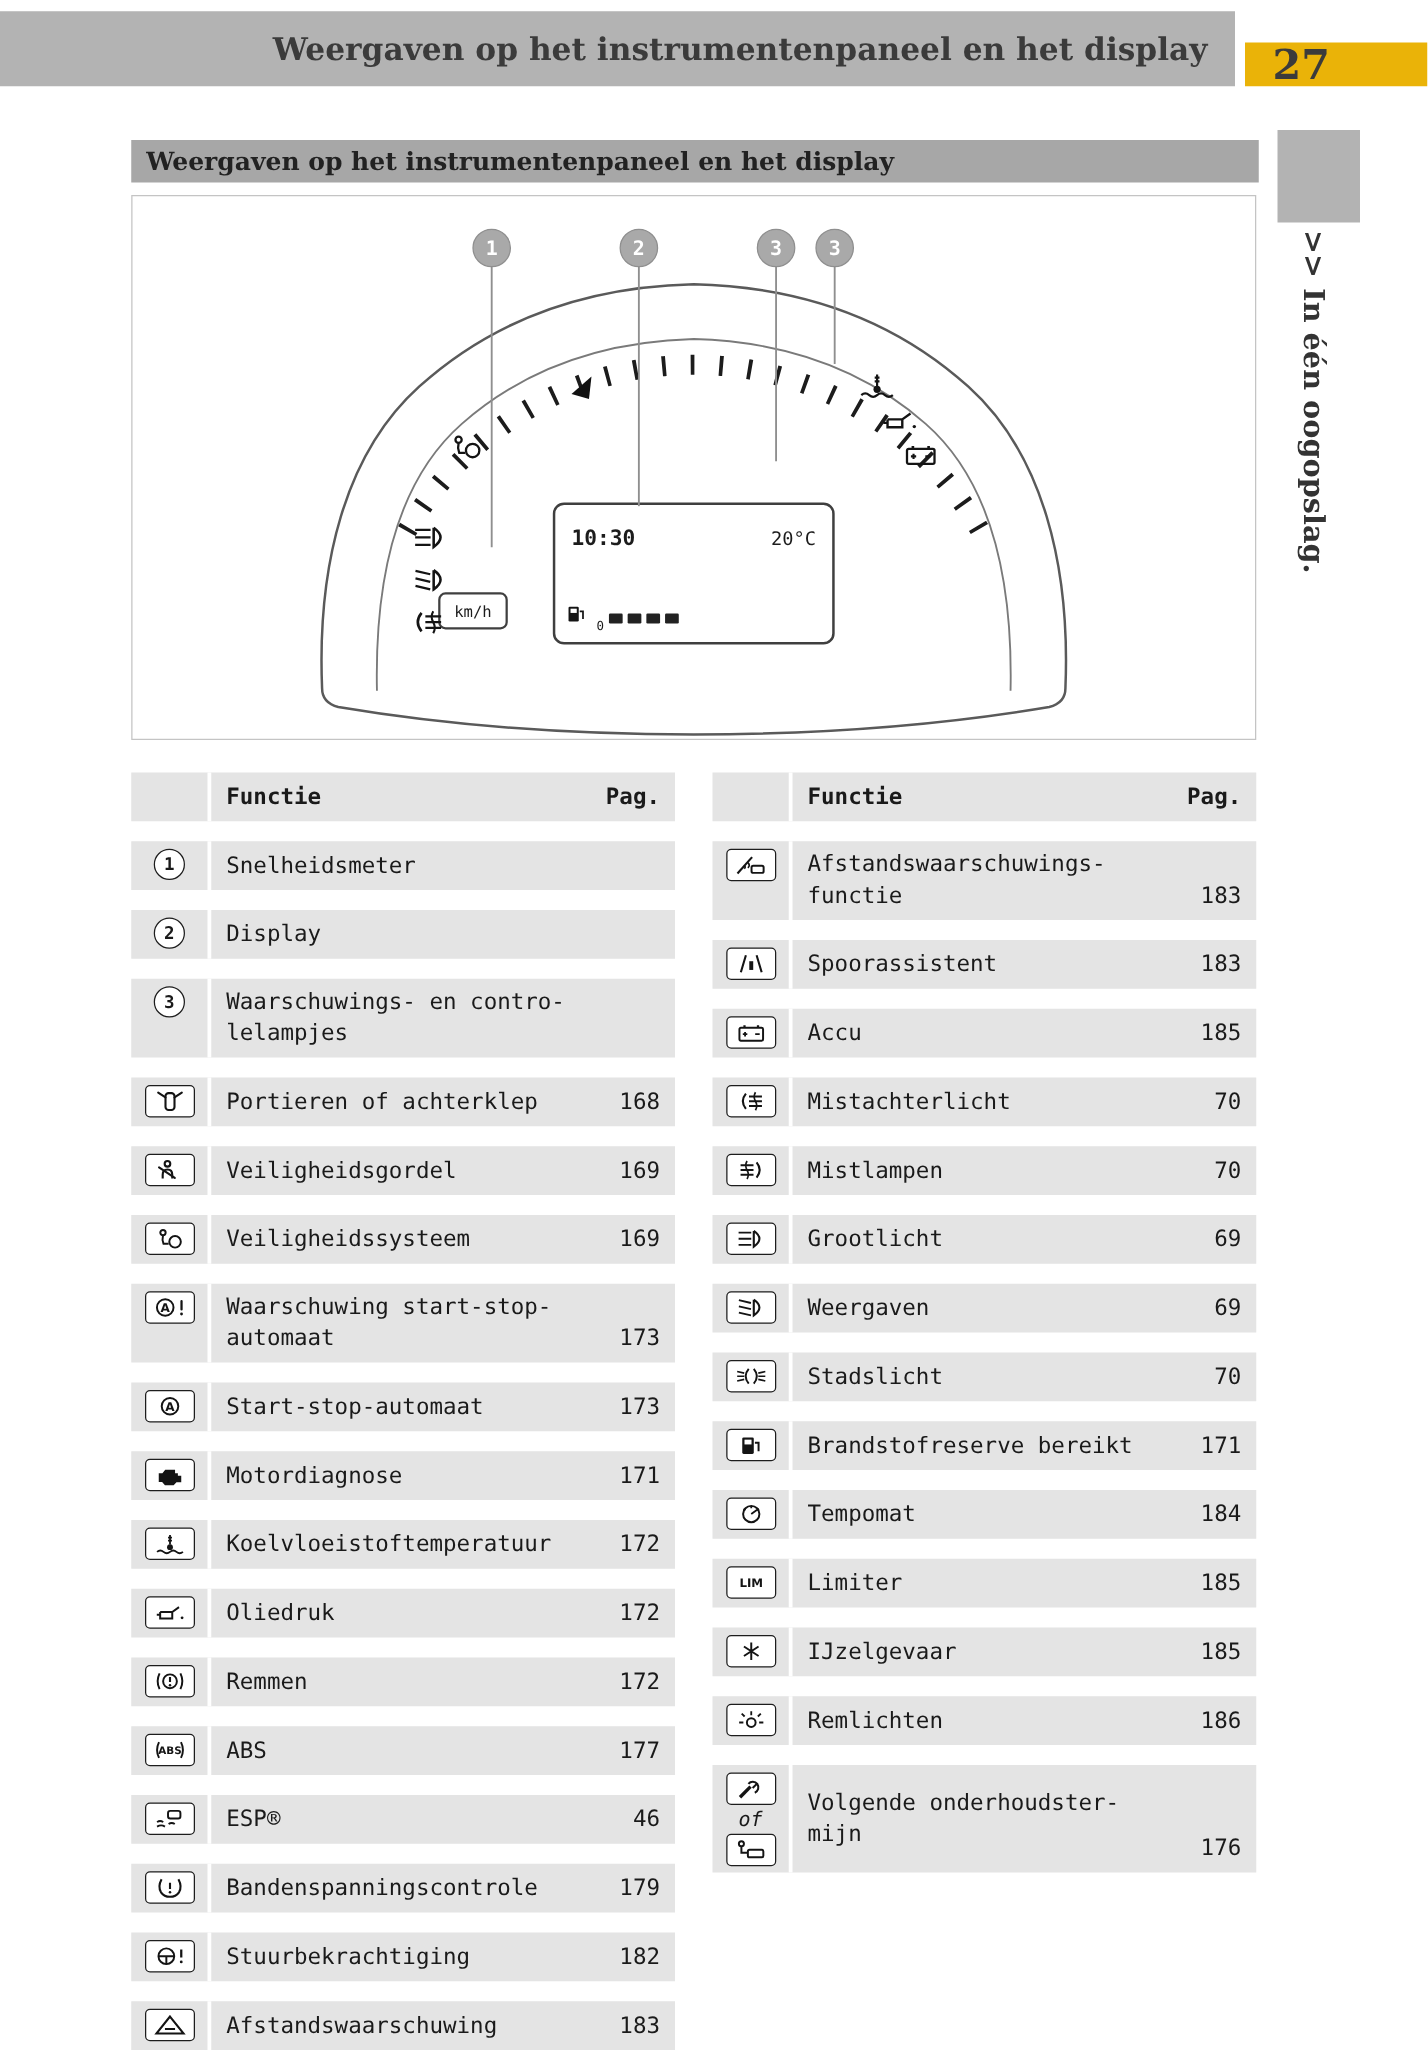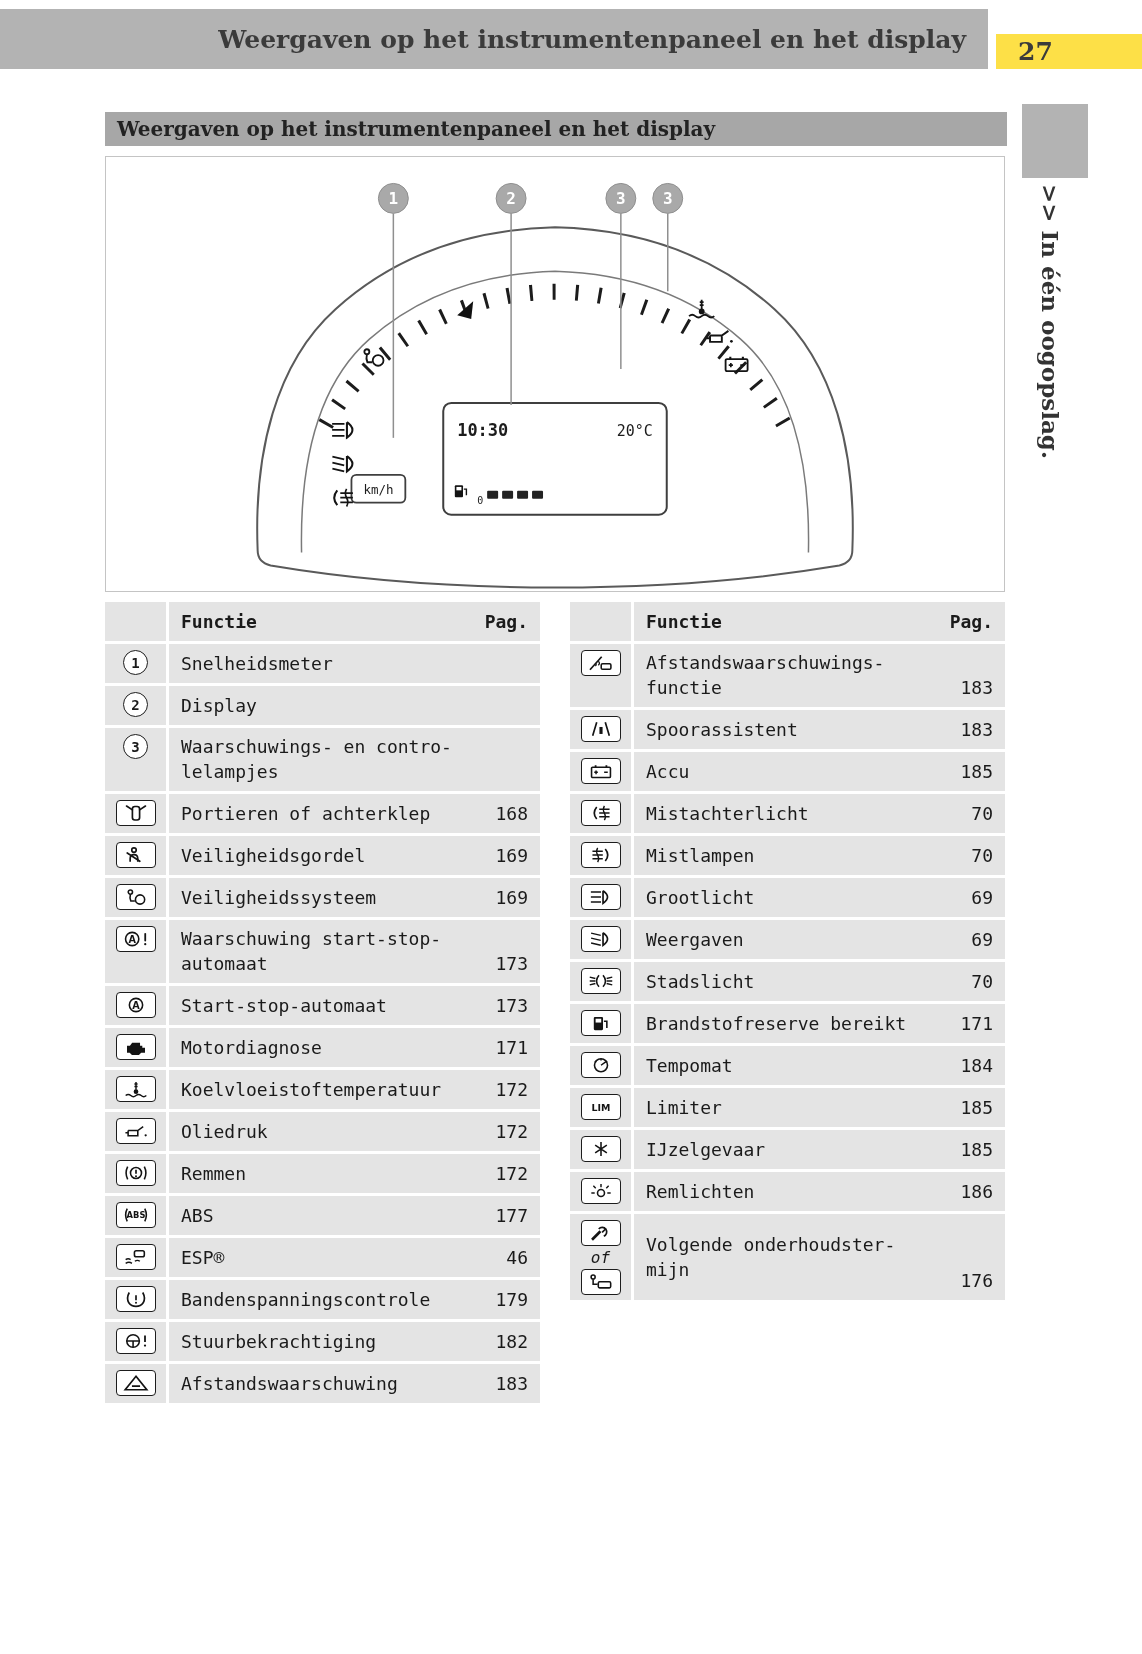--- a/index.html
+++ b/index.html
@@ -5,39 +5,39 @@
   html,body { margin:0; padding:0; background:#fff; }
   body {
     position:relative; width:1142px; height:1654px; overflow:hidden;
     font-family:"DejaVu Sans Mono", monospace; color:#1a1a1a;
   }
   
   .header-bar { position:absolute; top:9px; left:0; right:0; height:60px; display:flex; }
   .header-title-area { flex:1; background:#b3b3b3; display:flex; align-items:center; justify-content:flex-end; padding-right:22px; }
   .header-title { font-family:"DejaVu Serif", serif; font-weight:bold; font-size:25px; color:#3b3b3b; }
   .header-gap { width:8px; background:#fff; }
-  .header-page { width:124px; background:#fde047; display:flex; align-items:center; padding-left:22px;
-                 font-family:"DejaVu Serif", serif; font-weight:bold; font-size:25px; color:#3b3b3b;margin-top:25px; }
+  .header-page { width:124px; background:#eab308; display:flex; align-items:center; padding-left:22px;
+                 font-family:"DejaVu Serif", serif; font-weight:bold; font-size:33px; color:#3b3b3b;margin-top:25px; }
   
   .section-bar { position:absolute; left:105px; top:112px; width:902px; height:34px; background:#a7a7a7; display:flex; align-items:center; }
   .section-title { font-family:"DejaVu Serif", serif; font-weight:bold; font-size:20px; color:#222; padding-left:12px; }
   
   .side-tab { position:absolute; left:1022px; top:104px; width:66px; height:74px; background:#b3b3b3; }
   .side-label { position:absolute; left:1064px; top:184px; transform:rotate(90deg); transform-origin:0 0;
                 white-space:nowrap; font-family:"DejaVu Serif", serif; font-weight:bold; font-size:23px; color:#333; }
   
   .diagram-box { position:absolute; left:105px; top:156px; width:900px; height:436px; border:1px solid #c4c4c4; background:#fff; box-sizing:border-box; }
   .cluster { width:898px; height:434px; display:block; }
   .cluster text { font-family:"DejaVu Sans Mono", monospace; fill:#1c1c1c; }
   .cluster .callout-num { fill:#fff; font-weight:bold; }
   
   .func-table { position:absolute; top:602px; width:435px; }
   .func-table.left  { left:105px; }
   .func-table.right { left:570px; }
-  .trow { display:grid; grid-template-columns:64px 1fr 70px; background:#e4e4e4; margin-bottom:3px; min-height:39px; }
+  .trow { display:grid; grid-template-columns:64px 1fr 70px; background:#e4e4e4; margin-bottom:3px; min-height:39px;margin-top:16px; }
   .icon-cell { border-right:3px solid #fff; display:flex; flex-direction:column; align-items:center;
                padding-top:6px; padding-bottom:5px; gap:3px; box-sizing:border-box; }
   .label-cell { padding:6px 4px 7px 12px; font-size:18px; line-height:25px; display:flex; align-items:center; }
   .page-cell  { padding:6px 12px 7px 0; font-size:18px; line-height:25px; display:flex; align-items:flex-end; justify-content:flex-end;text-align:right; }
   .header-row .label-cell, .header-row .page-cell { font-weight:bold; align-items:center; }
   .icon-box { width:40px; height:26px; background:#fff; border:1.8px solid #1d1d1d; border-radius:4px;
               display:flex; align-items:center; justify-content:center; box-sizing:border-box; flex:none; }
   .glyph { width:30px; height:18px; display:block; }
   .circle-num { width:25px; height:25px; border:1.7px solid #1d1d1d; border-radius:50%; background:#fff;
                 display:flex; align-items:center; justify-content:center; font-size:14px; font-weight:bold; box-sizing:border-box; flex:none; }

